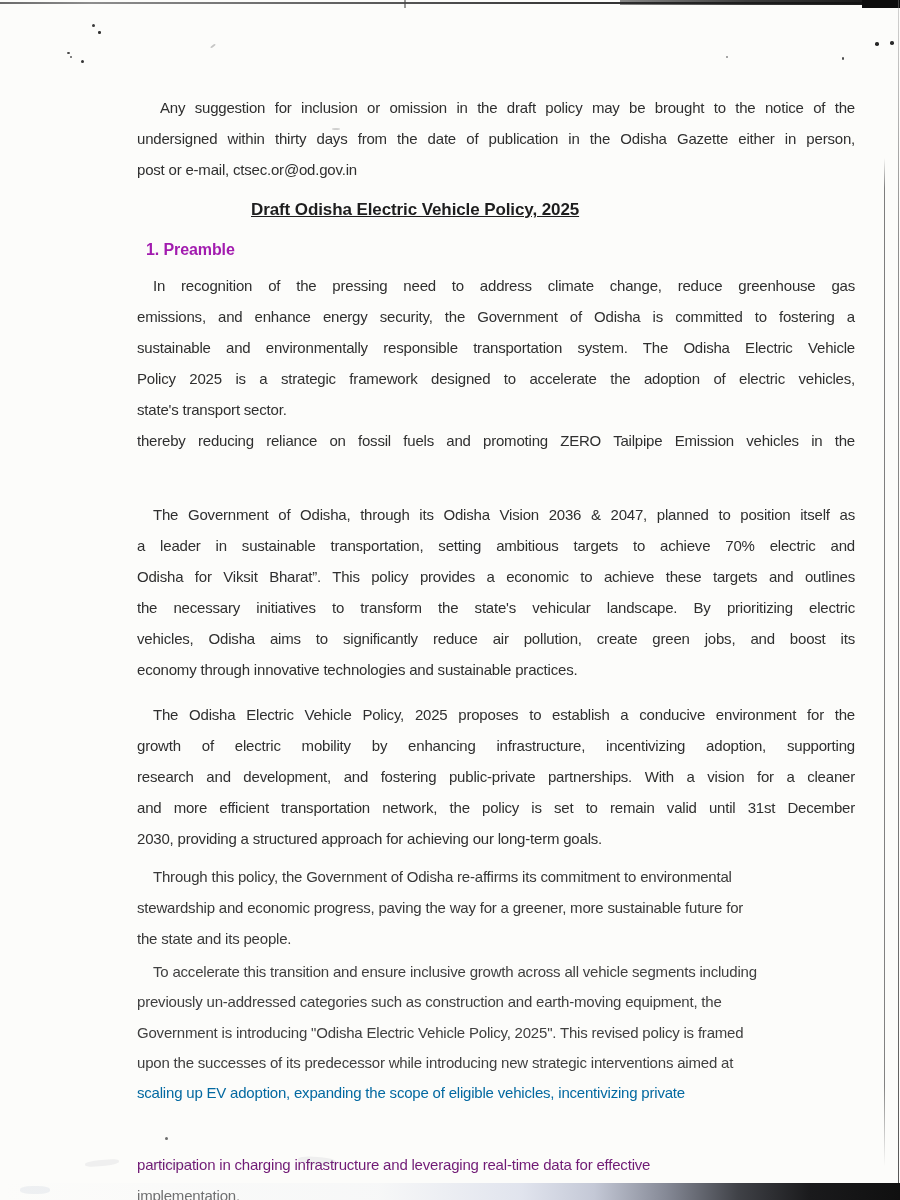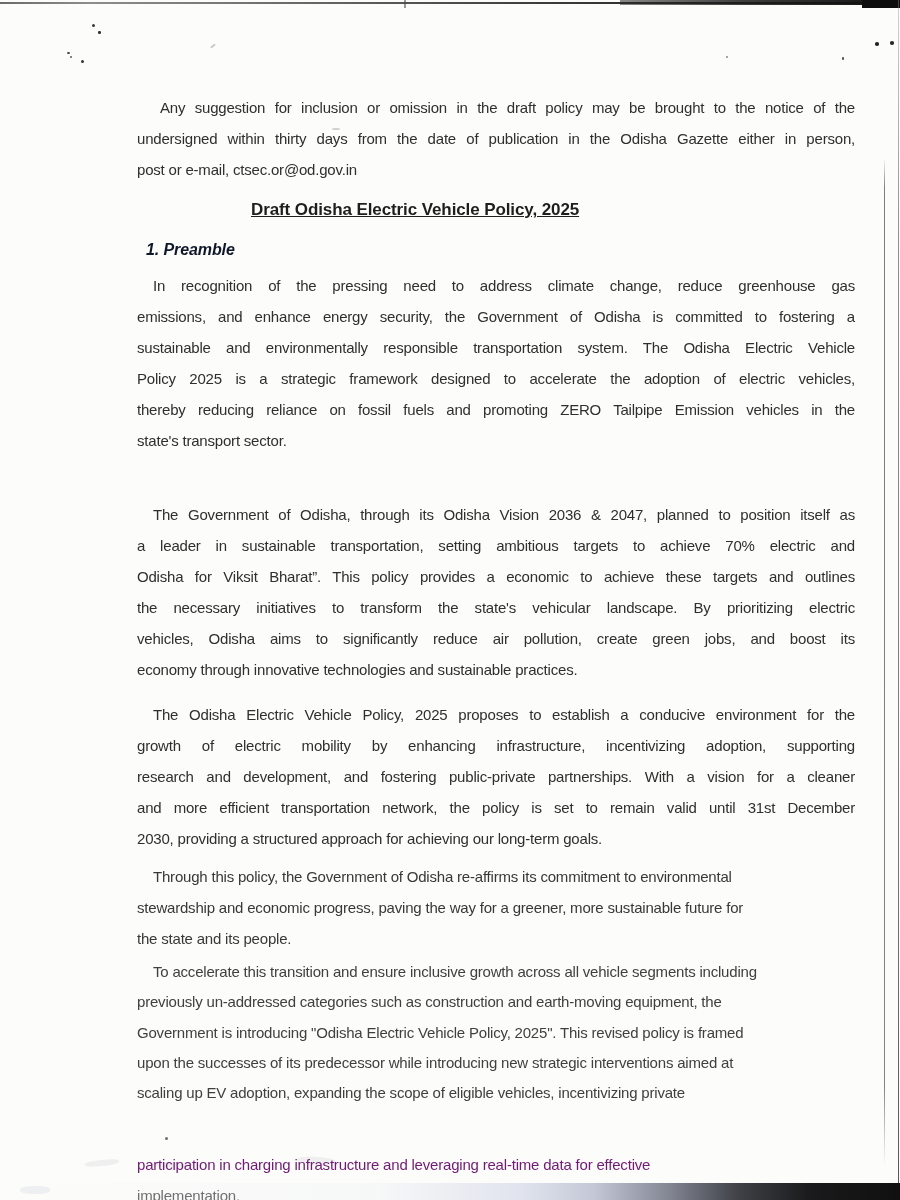--- a/index.html
+++ b/index.html
@@ -21,30 +21,30 @@
   .just{text-align:justify;text-align-last:justify;}
   .ind16{text-indent:16px;}
   .ind23{text-indent:23px;}
   .notice{top:92px;}
   .p-preamble{top:270px;}
   .p-vision{top:467px;margin-top:32px;}
   .p-proposes{top:699px;}
   .p-through{top:861px;color:#383838;}
   .p-accelerate{top:957px;color:#404040;}
   .p-accelerate .line{height:30.3px;line-height:30.3px;}
-  .fade-a{color:#404040;}
+  .fade-a{color:#0369a1;}
   .fade-b{color:#701a75;margin-top:42px;}
   .fade-c{color:#6b6b6b;}
   .doc-title{
     position:absolute;left:251px;top:200px;margin:0;
     font-size:17px;font-weight:bold;color:#1e1e1e;letter-spacing:-0.1px;text-decoration:underline;
   }
   .section-heading{
     position:absolute;left:146px;top:241px;margin:0;
-    font-size:16px;font-weight:bold;color:#0f172a;letter-spacing:-0.1px;font-style:italic;
+    font-size:16px;font-weight:bold;color:#a21caf;letter-spacing:-0.1px;
   }
   
   .artifact{position:absolute;pointer-events:none;}
   .speck{position:absolute;border-radius:50%;}
   .top-edge-line{
     top:2px;left:0;width:900px;height:2px;
     background:linear-gradient(90deg,#6a6a6a 0%,#8d8d8d 10%,#777 25%,#555 45%,#3d3d3d 60%,#2a2a2a 78%,#161616 100%);
   }
   .top-edge-thick{
     top:0;left:620px;width:280px;height:5px;
@@ -86,22 +86,22 @@
   </section>
 
   <h1 class="doc-title">Draft Odisha Electric Vehicle Policy, 2025</h1>
   <h2 class="section-heading">1. Preamble</h2>
 
   <section class="para p-preamble">
     <span class="line just ind16">In recognition of the pressing need to address climate change, reduce greenhouse gas</span>
     <span class="line just">emissions, and enhance energy security, the Government of Odisha is committed to fostering a</span>
     <span class="line just">sustainable and environmentally responsible transportation system. The Odisha Electric Vehicle</span>
     <span class="line just">Policy 2025 is a strategic framework designed to accelerate the adoption of electric vehicles,</span>
+    <span class="line">state's transport sector.</span>
     <span class="line just">thereby reducing reliance on fossil fuels and promoting ZERO Tailpipe Emission vehicles in the</span>
-    <span class="line">state's transport sector.</span>
   </section>
 
   <section class="para p-vision">
     <span class="line just ind16">The Government of Odisha, through its Odisha Vision 2036 &amp; 2047, planned to position itself as</span>
     <span class="line just">a leader in sustainable transportation, setting ambitious targets to achieve 70% electric and</span>
     <span class="line just">Odisha for Viksit Bharat”. This policy provides a economic to achieve these targets and outlines</span>
     <span class="line just">the necessary initiatives to transform the state's vehicular landscape. By prioritizing electric</span>
     <span class="line just">vehicles, Odisha aims to significantly reduce air pollution, create green jobs, and boost its</span>
     <span class="line">economy through innovative technologies and sustainable practices.</span>
   </section>

